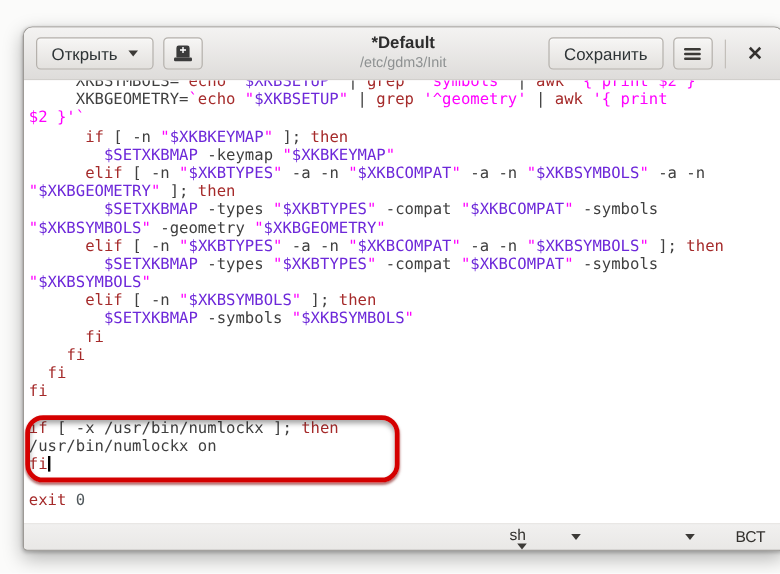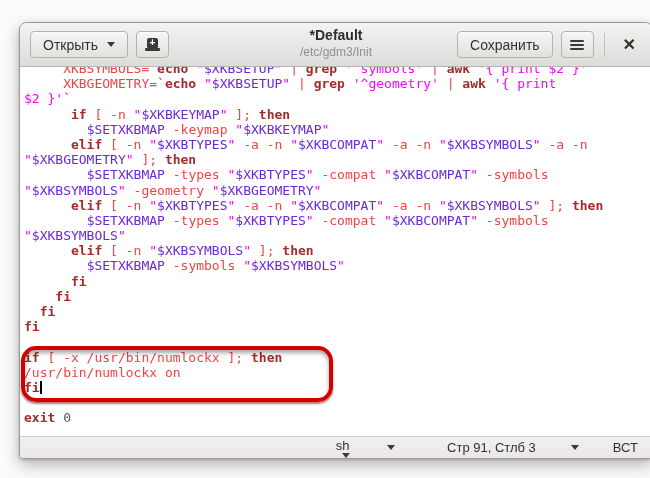--- a/index.html
+++ b/index.html
@@ -71,24 +71,24 @@
   .textarea {
     flex:1 1 auto; background:#ffffff; position:relative; overflow:hidden;
   }
   .code {
     font-family:"DejaVu Sans Mono", monospace;
     font-size:13px; line-height:15.2px;
     color:#000; white-space:pre;
     margin-top:-6px; padding-left:4px;
   }
   .cl { height:15.2px; }
-  .k { color:#a52a2a; font-weight:bold; }
+  .k { color:#a52a2a; font-weight:normal; }
   .s { color:#ff00ff; }
   .v { color:#6d28d9; }
-  .p { color:#ef4444; }
+  .p { color:#404040; }
   .n { color:#50585c; }
   .caret {
     display:inline-block; width:2px; height:13px; background:#000;
     vertical-align:-2px;
   }
   .annotation {
     position:absolute; left:1px; top:279px; width:312px; height:56px;
     border:4px solid #d40000; border-radius:15px;
     box-shadow:0 2px 2px rgba(120,0,0,.55), inset 0 3px 4px rgba(0,0,0,.35);
     pointer-events:none;
@@ -162,23 +162,20 @@
   <div class="statusbar">
     <span class="sb-item">
       <span>sh</span>
       <span class="sb-arrow"></span>
     </span>
     <span class="gap30"></span>
     <span class="sb-item">
       <span class="sb-arrow"></span>
     </span>
     <span class="gap52"></span>
-    <span class="sb-item">
-      <span>Стр 91, Стлб 3</span>
-    </span>
     <span class="gap28"></span>
     <span class="sb-item">
       <span class="sb-arrow"></span>
     </span>
     <span class="gap34"></span>
     <span class="sb-item">
       <span>ВСТ</span>
     </span>
   </div>
 

